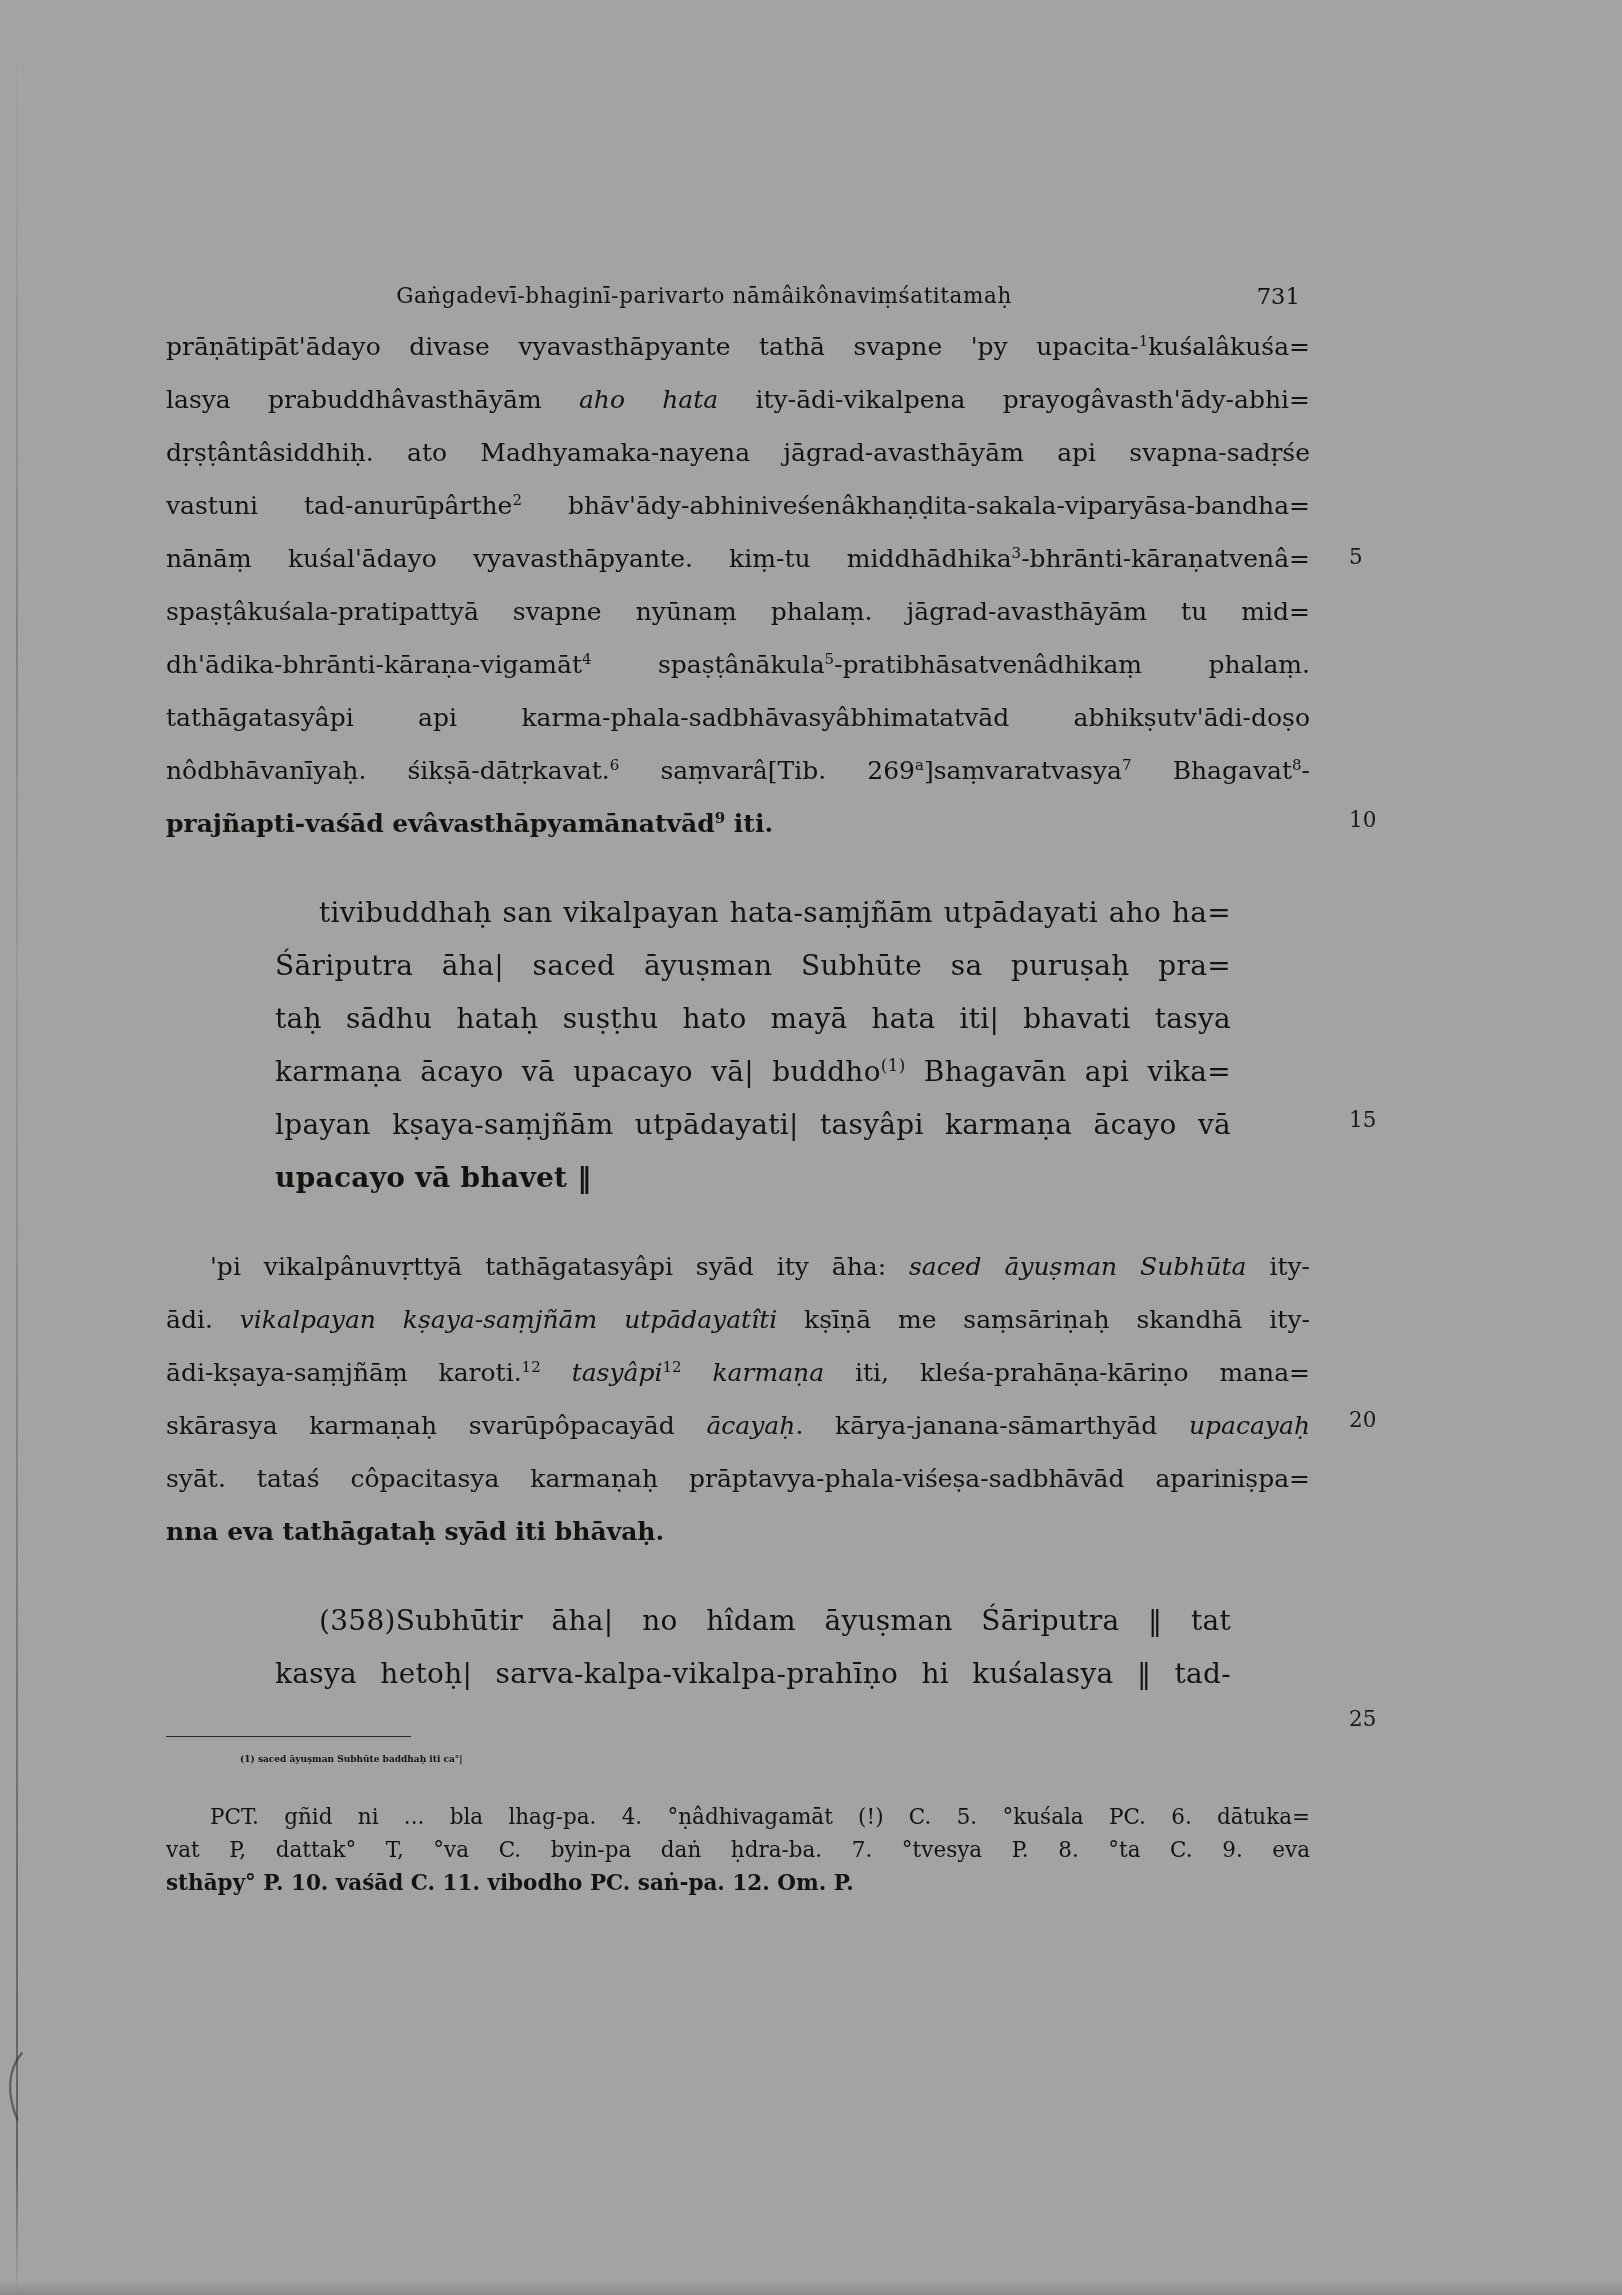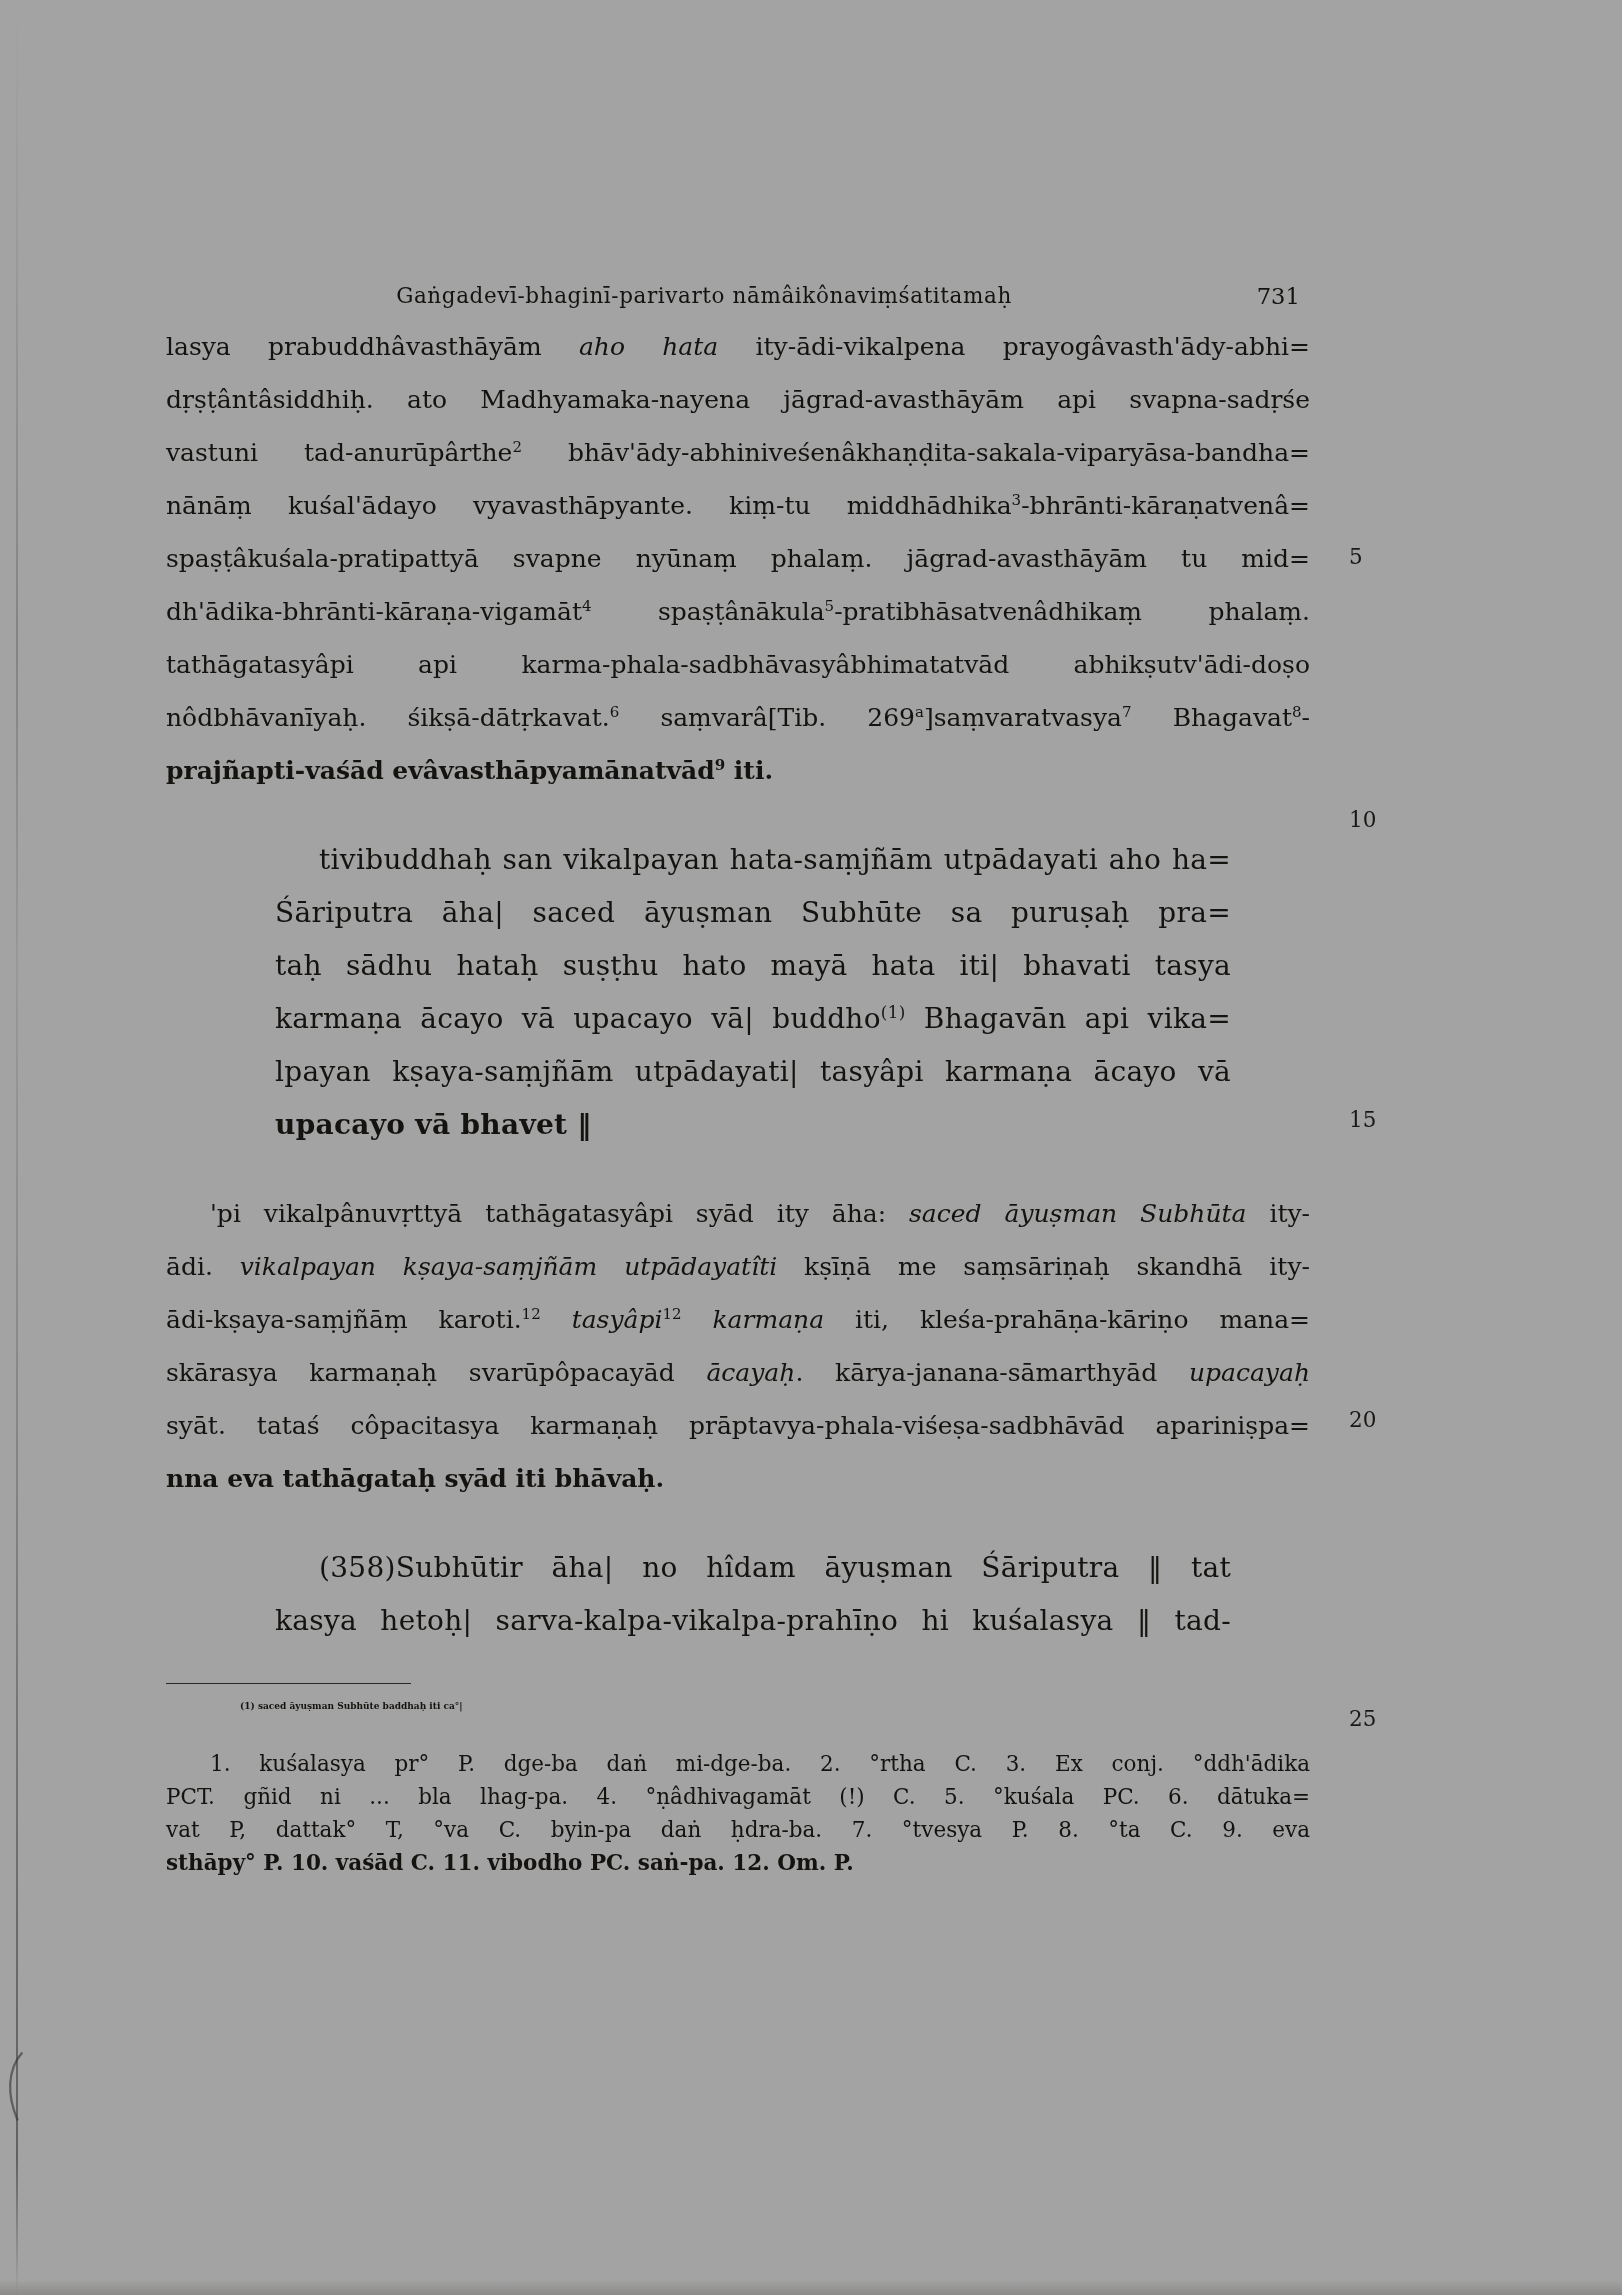--- a/index.html
+++ b/index.html
@@ -62,20 +62,21 @@
   <div class="scan-edge"></div>
 
   <div class="header">
     <div class="title">Gaṅgadevī-bhaginī-parivarto nāmâikônaviṃśatitamaḥ</div>
     <div class="pageno">731</div>
   </div>
 
   <div class="textcol">
     <div>
         <div class="block body-blk">
+          <div class="tline"><span>prāṇātipāt'ādayo divase vyavasthāpyante tathā svapne 'py upacita-</span><sup>1</sup><span>kuśalâkuśa=</span></div>
           <div class="tline"><span>lasya prabuddhâvasthāyām </span><span class="it">aho hata</span><span> ity-ādi-vikalpena prayogâvasth'ādy-abhi=</span></div>
           <div class="tline"><span>dṛṣṭântâsiddhiḥ. ato Madhyamaka-nayena jāgrad-avasthāyām api svapna-sadṛśe</span></div>
           <div class="tline"><span>vastuni tad-anurūpârthe</span><sup>2</sup><span> bhāv'ādy-abhiniveśenâkhaṇḍita-sakala-viparyāsa-bandha=</span></div>
           <div class="tline"><span>nānāṃ kuśal'ādayo vyavasthāpyante. kiṃ-tu middhādhika</span><sup>3</sup><span>-bhrānti-kāraṇatvenâ=</span></div>
           <div class="tline"><span>spaṣṭâkuśala-pratipattyā svapne nyūnaṃ phalaṃ. jāgrad-avasthāyām tu mid=</span></div>
           <div class="tline"><span>dh'ādika-bhrānti-kāraṇa-vigamāt</span><sup>4</sup><span> spaṣṭânākula</span><sup>5</sup><span>-pratibhāsatvenâdhikaṃ phalaṃ.</span></div>
           <div class="tline"><span>tathāgatasyâpi api karma-phala-sadbhāvasyâbhimatatvād abhikṣutv'ādi-doṣo</span></div>
           <div class="tline"><span>nôdbhāvanīyaḥ. śikṣā-dātṛkavat.</span><sup>6</sup><span> saṃvarâ[Tib. 269</span><sup>a</sup><span>]saṃvaratvasya</span><sup>7</sup><span> Bhagavat</span><sup>8</sup><span>-</span></div>
           <div class="tline lastline"><span>prajñapti-vaśād evâvasthāpyamānatvād</span><sup>9</sup><span> iti.</span></div>
         </div>
@@ -99,21 +100,20 @@
           <div class="tline"><span>(358)Subhūtir āha| no hîdam āyuṣman Śāriputra ‖ tat</span></div>
           <div class="tline"><span>kasya hetoḥ| sarva-kalpa-vikalpa-prahīṇo hi kuśalasya ‖ tad-</span></div>
         </div>
       </div>
     <div class="fnrule"></div>
     <div>
         <div class="block fnnote-blk">
           <div class="tline lastline"><span>(1) saced āyuṣman Subhūte baddhaḥ iti ca°|</span></div>
         </div>
         <div class="block fn-blk fli">
-          <div class="tline"><span>1. kuśalasya pr° P. dge-ba daṅ mi-dge-ba. 2. °rtha C. 3. Ex conj. °ddh'ādika</span></div>
           <div class="tline"><span>PCT. gñid ni ... bla lhag-pa. 4. °ṇâdhivagamāt (!) C. 5. °kuśala PC. 6. dātuka=</span></div>
           <div class="tline"><span>vat P, dattak° T, °va C. byin-pa daṅ ḥdra-ba. 7. °tvesya P. 8. °ta C. 9. eva</span></div>
           <div class="tline lastline"><span>sthāpy° P. 10. vaśād C. 11. vibodho PC. saṅ-pa. 12. Om. P.</span></div>
         </div>
       </div>
   </div>
 
   <div class="margin-num" style="top:544px">5</div>
   <div class="margin-num" style="top:807px">10</div>
   <div class="margin-num" style="top:1107px">15</div>

